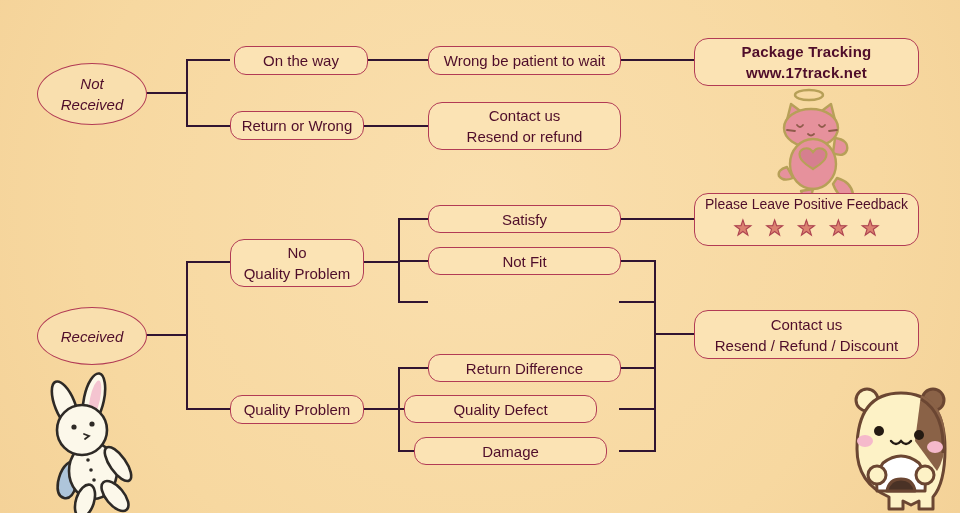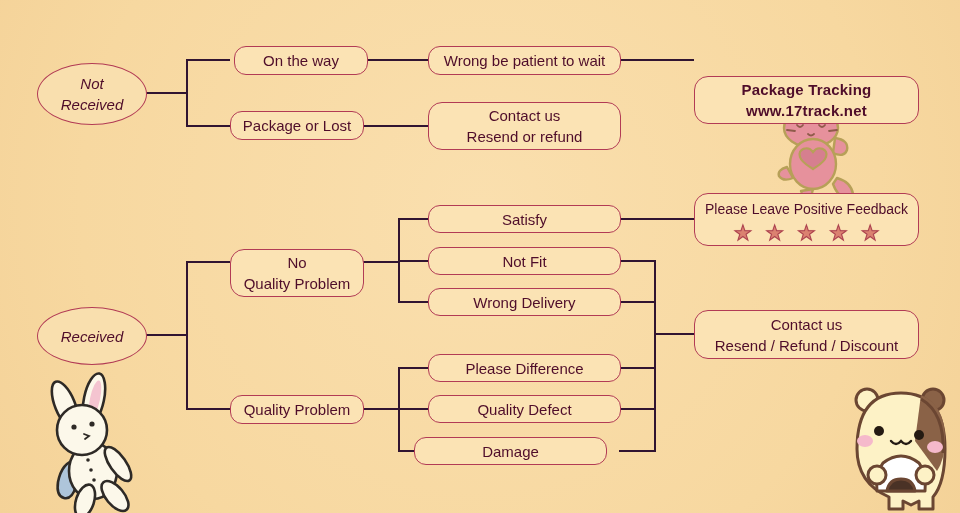--- a/index.html
+++ b/index.html
@@ -10,25 +10,25 @@
     background-image:radial-gradient(circle at 50% 40%, #fadfae 0%, #f7d8a0 70%, #f4d298 100%);
   }
   .node{
     position:absolute;display:flex;align-items:center;justify-content:center;
     text-align:center;white-space:pre-line;
     background:#fbe3b4;border:1.5px solid #b23b55;border-radius:12px;
     color:#4f0d2a;font-size:15px;line-height:21px;z-index:2;
   }
   .ellipse{border-radius:50%;background:#f9dfae;font-style:italic;}
   .big{border-radius:14px;}
-  .bold{font-weight:bold;letter-spacing:.2px;margin-top:38px;}
+  .bold{font-weight:bold;letter-spacing:.2px;}
   .lineh,.linev{position:absolute;background:#311431;z-index:1;}
   .lineh{height:1.6px;}
   .linev{width:1.6px;}
-  .fb-box{flex-direction:column;justify-content:flex-end;gap:1px;}
+  .fb-box{flex-direction:column;justify-content:flex-start;gap:1px;}
   .fb-label{font-size:14px;color:#4f0d2a;}
   .stars{
     font-size:21px;line-height:24px;color:#db8170;
     letter-spacing:13px;padding-left:13px;
     -webkit-text-stroke:1px #ad4350;
     text-shadow:0 0 1px #ad4350;
   }
   .illus{position:absolute;z-index:0;}
 </style>
 </head>
@@ -66,33 +66,32 @@
   <div class="lineh" style="left:619px;top:408px;width:36px"></div>
   <div class="lineh" style="left:619px;top:450px;width:36px"></div>
   <div class="lineh" style="left:654px;top:333px;width:40px"></div>
 
   <div class="node ellipse" style="left:37px;top:63px;width:108px;height:60px">Not
 Received</div>
   <div class="node" style="left:234px;top:46px;width:132px;height:27px">On the way</div>
   <div class="node" style="left:428px;top:46px;width:191px;height:27px">Wrong be patient to wait</div>
   <div class="node big bold" style="left:694px;top:38px;width:223px;height:46px">Package Tracking
 www.17track.net</div>
-  <div class="node" style="left:230px;top:111px;width:132px;height:27px">Package or Lost</div>
+  <div class="node" style="left:230px;top:111px;width:132px;height:27px">Return or Wrong</div>
   <div class="node big" style="left:428px;top:102px;width:191px;height:46px">Contact us
 Resend or refund</div>
 
   <div class="node ellipse" style="left:37px;top:307px;width:108px;height:56px">Received</div>
-  <div class="node big" style="left:230px;top:249px;width:132px;height:46px">No
+  <div class="node big" style="left:230px;top:239px;width:132px;height:46px">No
 Quality Problem</div>
   <div class="node" style="left:230px;top:395px;width:132px;height:27px">Quality Problem</div>
   <div class="node" style="left:428px;top:247px;width:191px;height:26px">Not Fit</div>
   <div class="node" style="left:428px;top:205px;width:191px;height:26px">Satisfy</div>
-  <div class="node" style="left:428px;top:288px;width:191px;height:26px">Wrong Delivery</div>
-  <div class="node" style="left:428px;top:354px;width:191px;height:26px">Please Difference</div>
-  <div class="node" style="left:428px;top:395px;width:191px;height:26px">Quality Defect</div>
+  <div class="node" style="left:428px;top:354px;width:191px;height:26px">Return Difference</div>
+  <div class="node" style="left:404px;top:395px;width:191px;height:26px">Quality Defect</div>
   <div class="node" style="left:414px;top:437px;width:191px;height:26px">Damage</div>
 
   <div class="node big fb-box" style="left:694px;top:193px;width:223px;height:51px">
     <div class="fb-label">Please Leave Positive Feedback</div>
     <div class="stars">★★★★★</div>
   </div>
 
   <div class="node big" style="left:694px;top:310px;width:223px;height:47px">Contact us
 Resend / Refund / Discount</div>
 

